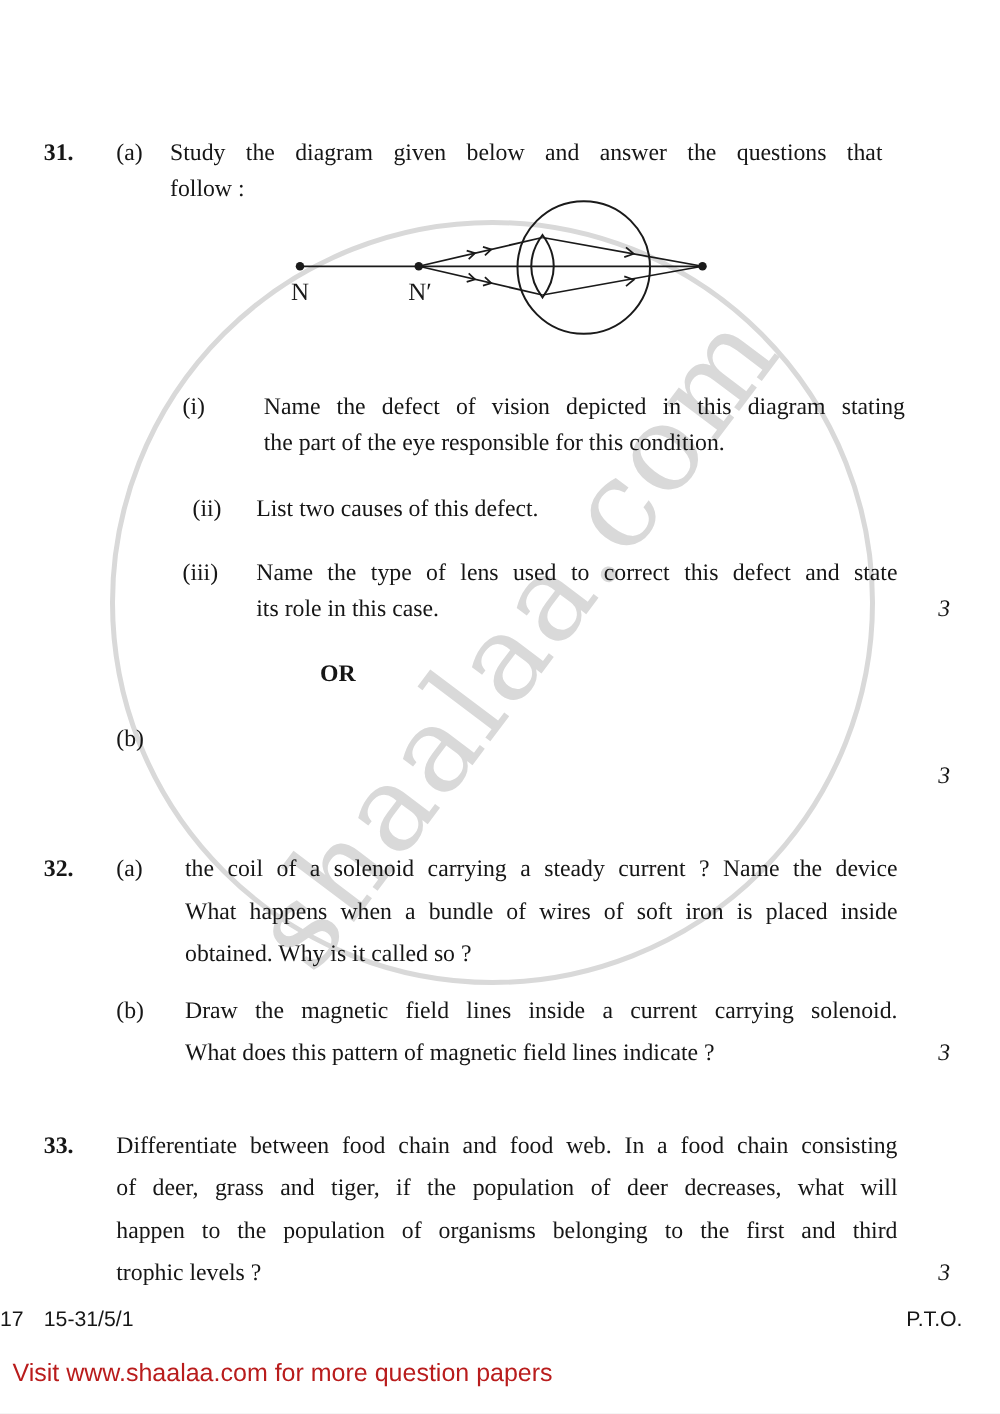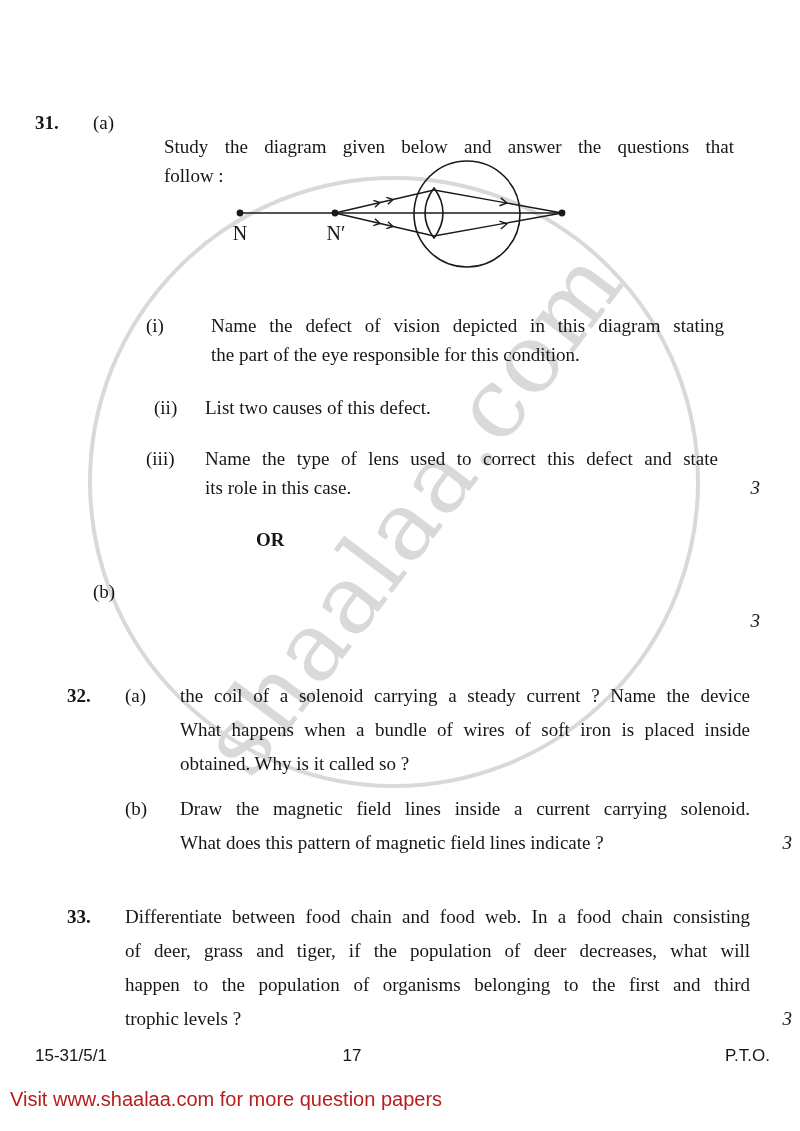--- a/index.html
+++ b/index.html
@@ -4,21 +4,21 @@
 <style>
   html,body{margin:0;padding:0;background:#e8e8e8;}
   .page{
     position:relative;width:800px;height:1131px;background:#ffffff;
     font-family:"Liberation Serif",serif;color:#161616;overflow:hidden;
     margin:0 auto;
   }
   .abs{position:absolute;}
   .t{font-size:19px;}
   .lh29{line-height:29px;}
-  .lh34{line-height:34px;margin-left:32px;}
+  .lh34{line-height:34px;}
   .bold{font-weight:bold;}
   .jline{text-align:justify;text-align-last:justify;overflow:hidden;}
   .lline{text-align:left;white-space:nowrap;}
   .marks{font-style:italic;text-align:right;width:20px;}
   .sans{font-family:"Liberation Sans",sans-serif;}
   
   .wm-ring{
     left:88px;top:176px;width:604px;height:604px;
     border:4px solid #d9d9d9;border-radius:50%;z-index:0;
   }
@@ -36,21 +36,21 @@
 
 <div class="page">
 
   <div class="abs wm-ring"></div>
   <div class="abs wm-text">shaalaa.com</div>
 
   <div class="content">
 
     <div class="abs t lh29 bold" style="left:35px;top:108px;width:45px;">31.</div>
     <div class="abs t lh29" style="left:93px;top:108px;">(a)</div>
-    <div class="abs t lh29" style="left:164px;top:108px;width:570px;margin-top:24px;">
+    <div class="abs t lh29" style="left:136px;top:108px;width:570px;">
       <div class="jline">Study the diagram given below and answer the questions that</div>
       <div class="lline">follow :</div>
     </div>
 
     <svg class="abs" style="left:220px;top:140px;" width="360" height="140" viewBox="0 0 360 140">
       <g stroke="#1a1a1a" stroke-width="1.6" fill="none">
         <circle cx="247" cy="74" r="53"></circle>
         <path d="M 214,48 Q 223,60 223,73 Q 223,86 214,98 Q 205,86 205,73 Q 205,60 214,48 Z"></path>
       </g>
       <g stroke="#1a1a1a" stroke-width="1.4" fill="none">
@@ -118,19 +118,19 @@
     <div class="abs t lh34 bold" style="left:35px;top:900px;width:45px;">33.</div>
     <div class="abs t lh34" style="left:93px;top:900px;width:625px;">
       <div class="jline">Differentiate between food chain and food web. In a food chain consisting</div>
       <div class="jline">of deer, grass and tiger, if the population of deer decreases, what will</div>
       <div class="jline">happen to the population of organisms belonging to the first and third</div>
       <div class="lline">trophic levels ?</div>
     </div>
     <div class="abs t lh34 marks" style="left:740px;top:1002px;">3</div>
 
     <div class="abs sans" style="left:35px;top:1046px;font-size:17px;">15-31/5/1</div>
-    <div class="abs sans" style="left:0;top:1046px;width:704px;text-align:center;font-size:17px;">17</div>
+    <div class="abs sans" style="left:0;top:1046px;width:704px;text-align:left;font-size:17px;">17</div>
     <div class="abs sans" style="left:690px;top:1046px;width:80px;text-align:right;font-size:17px;">P.T.O.</div>
 
     <div class="abs sans" style="left:10px;top:1088px;font-size:20px;color:#b91c1c;">Visit www.shaalaa.com for more question papers</div>
 
   </div>
 </div>
 
 </body></html>

